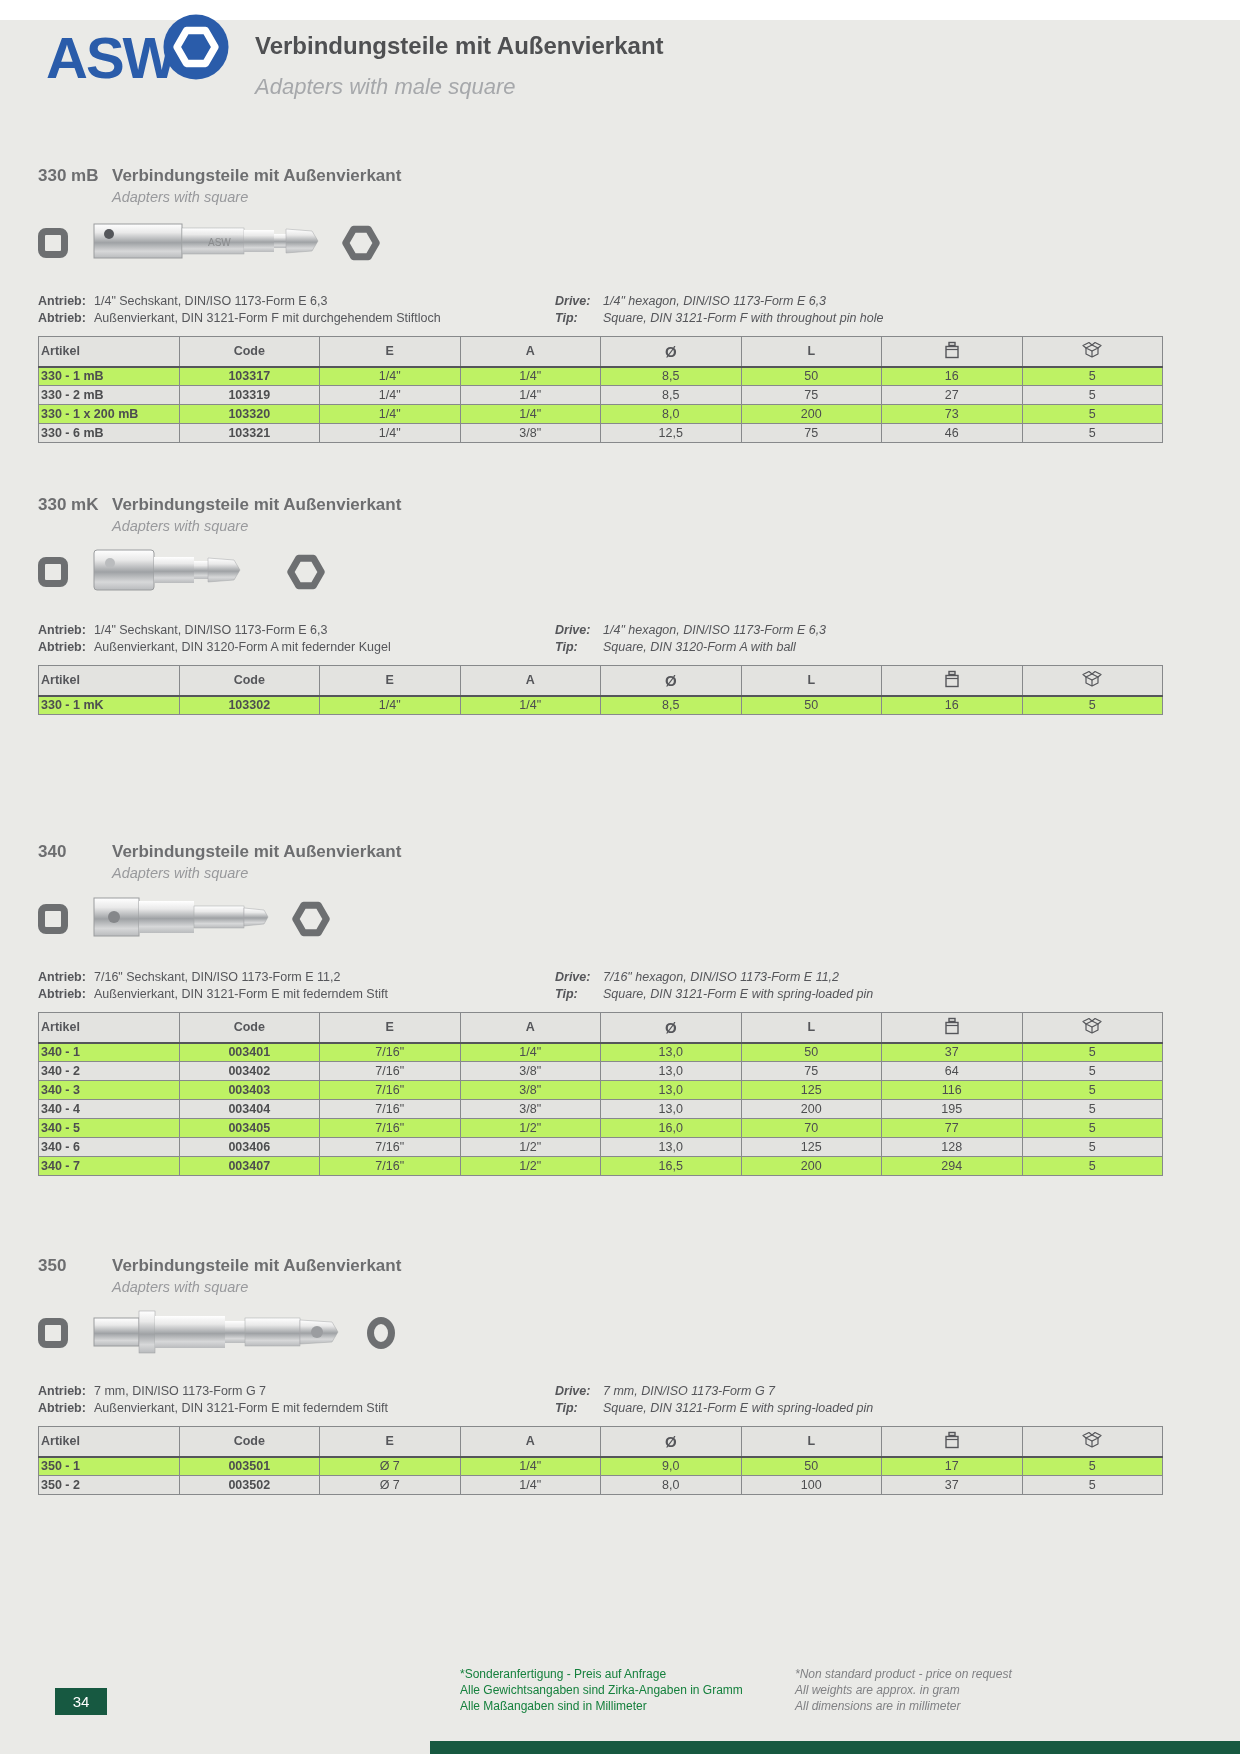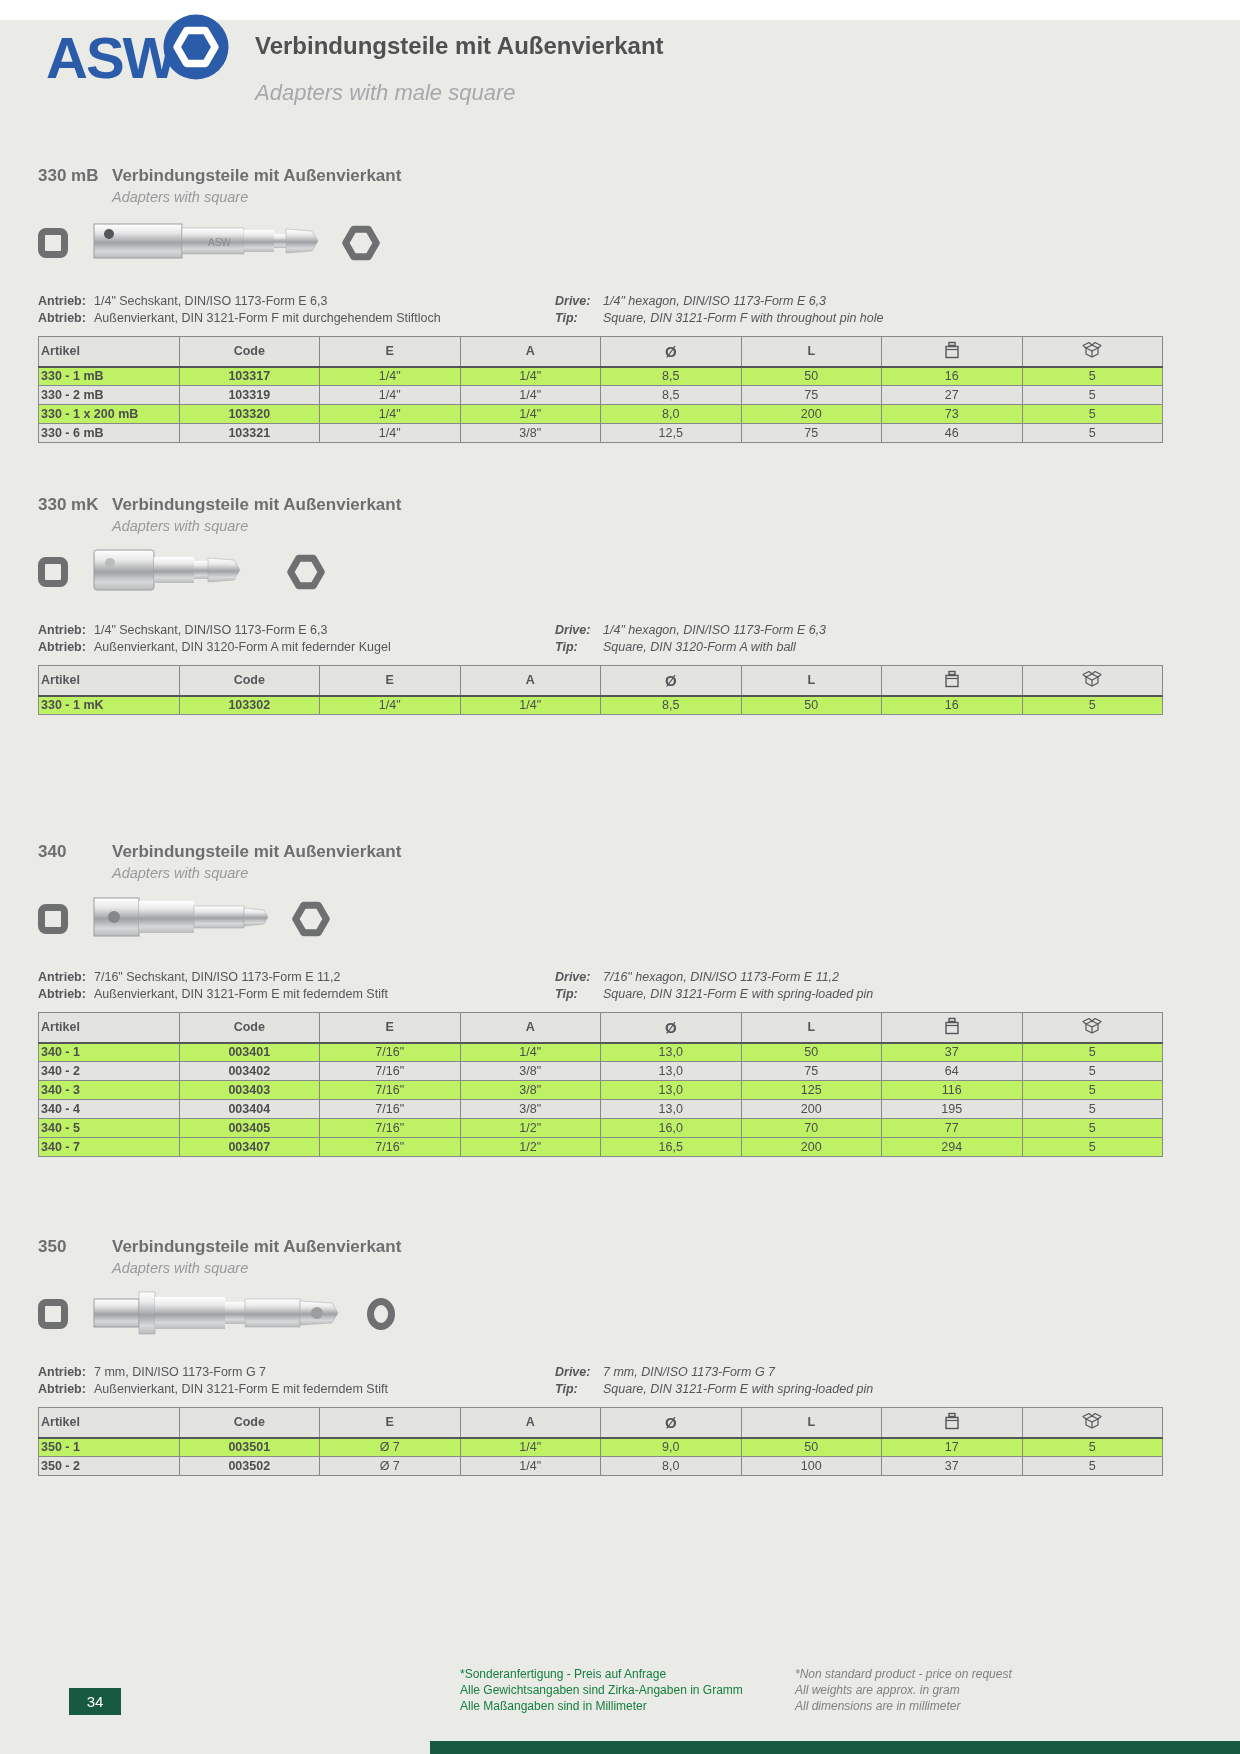--- a/index.html
+++ b/index.html
@@ -11,21 +11,21 @@
   }
   .top-strip { position:absolute; top:0; left:0; width:100%; height:20px; background:#ffffff; }
 
   
   .header { position:absolute; top:20px; left:0; width:100%; height:113px; }
   .logo { position:absolute; left:46px; top:8px; display:flex; align-items:center; }
   .logo-text { font-size:58px; font-weight:800; letter-spacing:-2px; color:#2a5caa; line-height:1; }
   .logo-mark { margin-left:-16px; margin-top:-18px; }
   .title-block { position:absolute; left:255px; top:12px; }
   .page-title { font-size:24px; font-weight:bold; color:#4f5052; }
-  .page-subtitle { font-size:22px; font-style:italic; color:#a6a8ab; margin-top:20px; }
+  .page-subtitle { font-size:22px; font-style:italic; color:#a6a8ab; margin-top:14px; }
 
   
   .section { margin-left:38px; width:1125px; }
   .sec-head { display:flex; }
   .sec-id { width:74px; font-weight:bold; font-size:17px; color:#6d6e70; flex-shrink:0; }
   .sec-title-de { font-weight:bold; font-size:17px; color:#6d6e70; }
   .sec-title-en { font-style:italic; font-size:14.5px; color:#98999c; margin-top:3px; }
 
   .photo-row { display:flex; align-items:center; margin-top:12px; height:52px; }
   .tip-shape { width:30px; height:30px; border:7px solid #6d6f71; border-radius:8px; flex-shrink:0; }
@@ -52,21 +52,21 @@
 
   
   .s1 { margin-top:33px; }
   .s2 { margin-top:52px; }
   .s3 { margin-top:127px; }
   .s4 { margin-top:80px; }
 
   
   .footer { position:absolute; left:0; top:1650px; width:100%; height:104px; font-size:12px; }
   .page-num { position:absolute; left:55px; top:38px; width:52px; height:27px; background:#175941; color:#ffffff;
-              display:flex; align-items:center; justify-content:center; font-size:15px;margin-left:14px; }
+              display:flex; align-items:center; justify-content:center; font-size:15px; }
   .notes-de { position:absolute; left:460px; top:16px; color:#15803d; line-height:16px; }
   .notes-en { position:absolute; left:795px; top:16px; color:#808184; line-height:16px; font-style:italic; }
   .bottom-bar { position:absolute; right:0; bottom:0; width:810px; height:13px; background:#175941; }
 </style>
 </head>
 <body>
 
 <svg width="0" height="0" style="position:absolute">
   <defs>
     <linearGradient id="met" x1="0" y1="0" x2="0" y2="1">
@@ -393,20 +393,30 @@
             <td>5</td>
           </tr>
           <tr>
             <td class="c-art">340 - 5</td>
             <td class="c-code">003405</td>
             <td>7/16"</td>
             <td>1/2"</td>
             <td>16,0</td>
             <td>70</td>
             <td>77</td>
+            <td>5</td>
+          </tr>
+          <tr class="alt">
+            <td class="c-art">340 - 6</td>
+            <td class="c-code">003406</td>
+            <td>7/16"</td>
+            <td>1/2"</td>
+            <td>13,0</td>
+            <td>125</td>
+            <td>128</td>
             <td>5</td>
           </tr>
           <tr>
             <td class="c-art">340 - 7</td>
             <td class="c-code">003407</td>
             <td>7/16"</td>
             <td>1/2"</td>
             <td>16,5</td>
             <td>200</td>
             <td>294</td>

